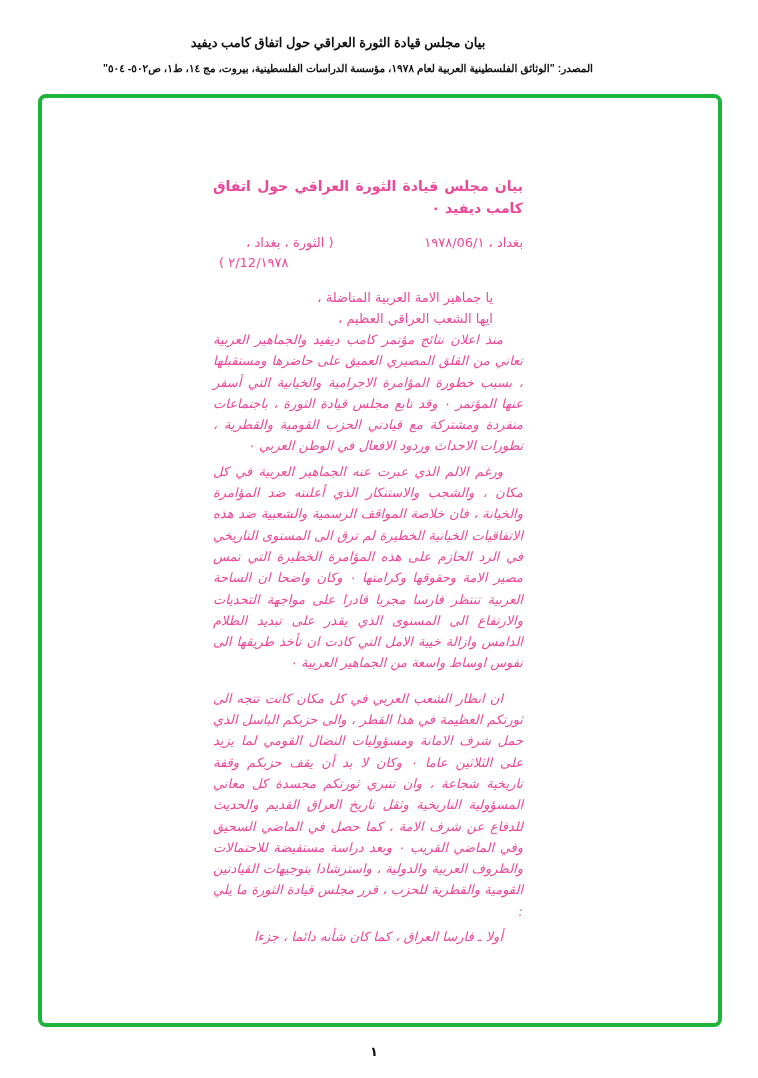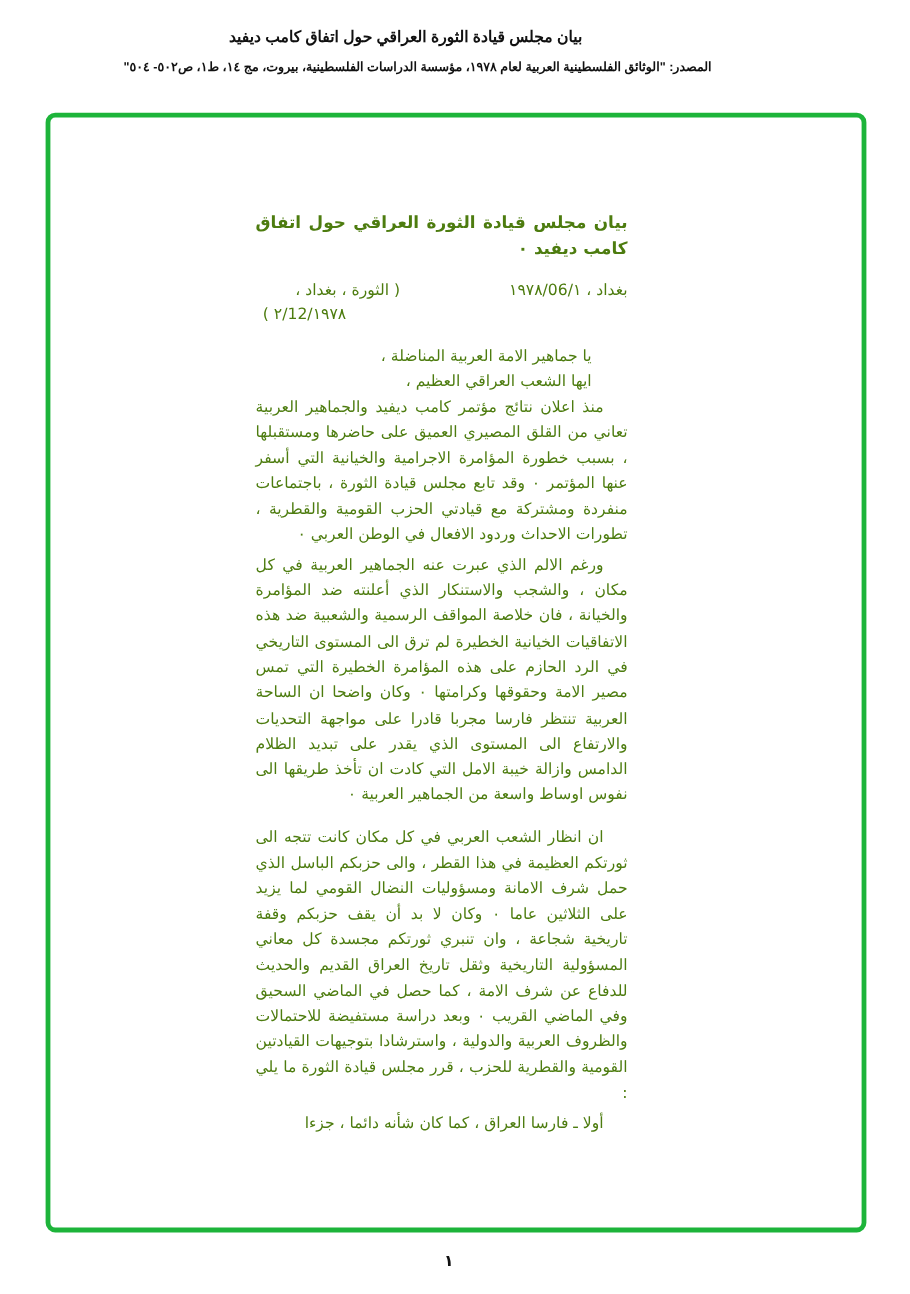--- a/index.html
+++ b/index.html
@@ -11,21 +11,21 @@
       width: 758px;
       height: 1078px;
       position: relative;
       overflow: hidden;
       font-family: "DejaVu Sans", sans-serif;
       color: #111111;
     }
     .doc-header {
       position: absolute;
       left: 0;
-      top: 22px;
+      top: 34px;
       width: 676px;
       text-align: center;
       direction: rtl;
     }
     .doc-header .title {
       font-family: "Liberation Sans", sans-serif;
       font-weight: bold;
       font-size: 13px;
       line-height: 18px;
       margin: 0;
@@ -49,21 +49,21 @@
     }
     .page-body {
       position: absolute;
       left: 213px;
       top: 175px;
       width: 310px;
       direction: rtl;
       text-align: right;
       font-family: "DejaVu Sans", sans-serif;
       font-size: 12.5px;
-      color: #4d7c0f;
+      color: #ec4899;
     }
     .heading {
       font-weight: bold;
       font-size: 14px;
       line-height: 22px;
       margin: 0;
       text-align: justify;
       text-align-last: right;
     }
     .dateline {
@@ -84,20 +84,21 @@
       margin-top: 14px;
       padding-right: 30px;
       font-size: 13px;
       line-height: 21px;
     }
     .para {
       font-size: 13px;
       line-height: 21.3px;
       text-align: justify;
       text-align-last: right;
+      font-style: italic;
     }
     .para .first-line-indent {
       display: inline-block;
       width: 20px;
     }
     .para + .para {
       margin-top: 4px;
     }
     .para.gap {
       margin-top: 14px;

